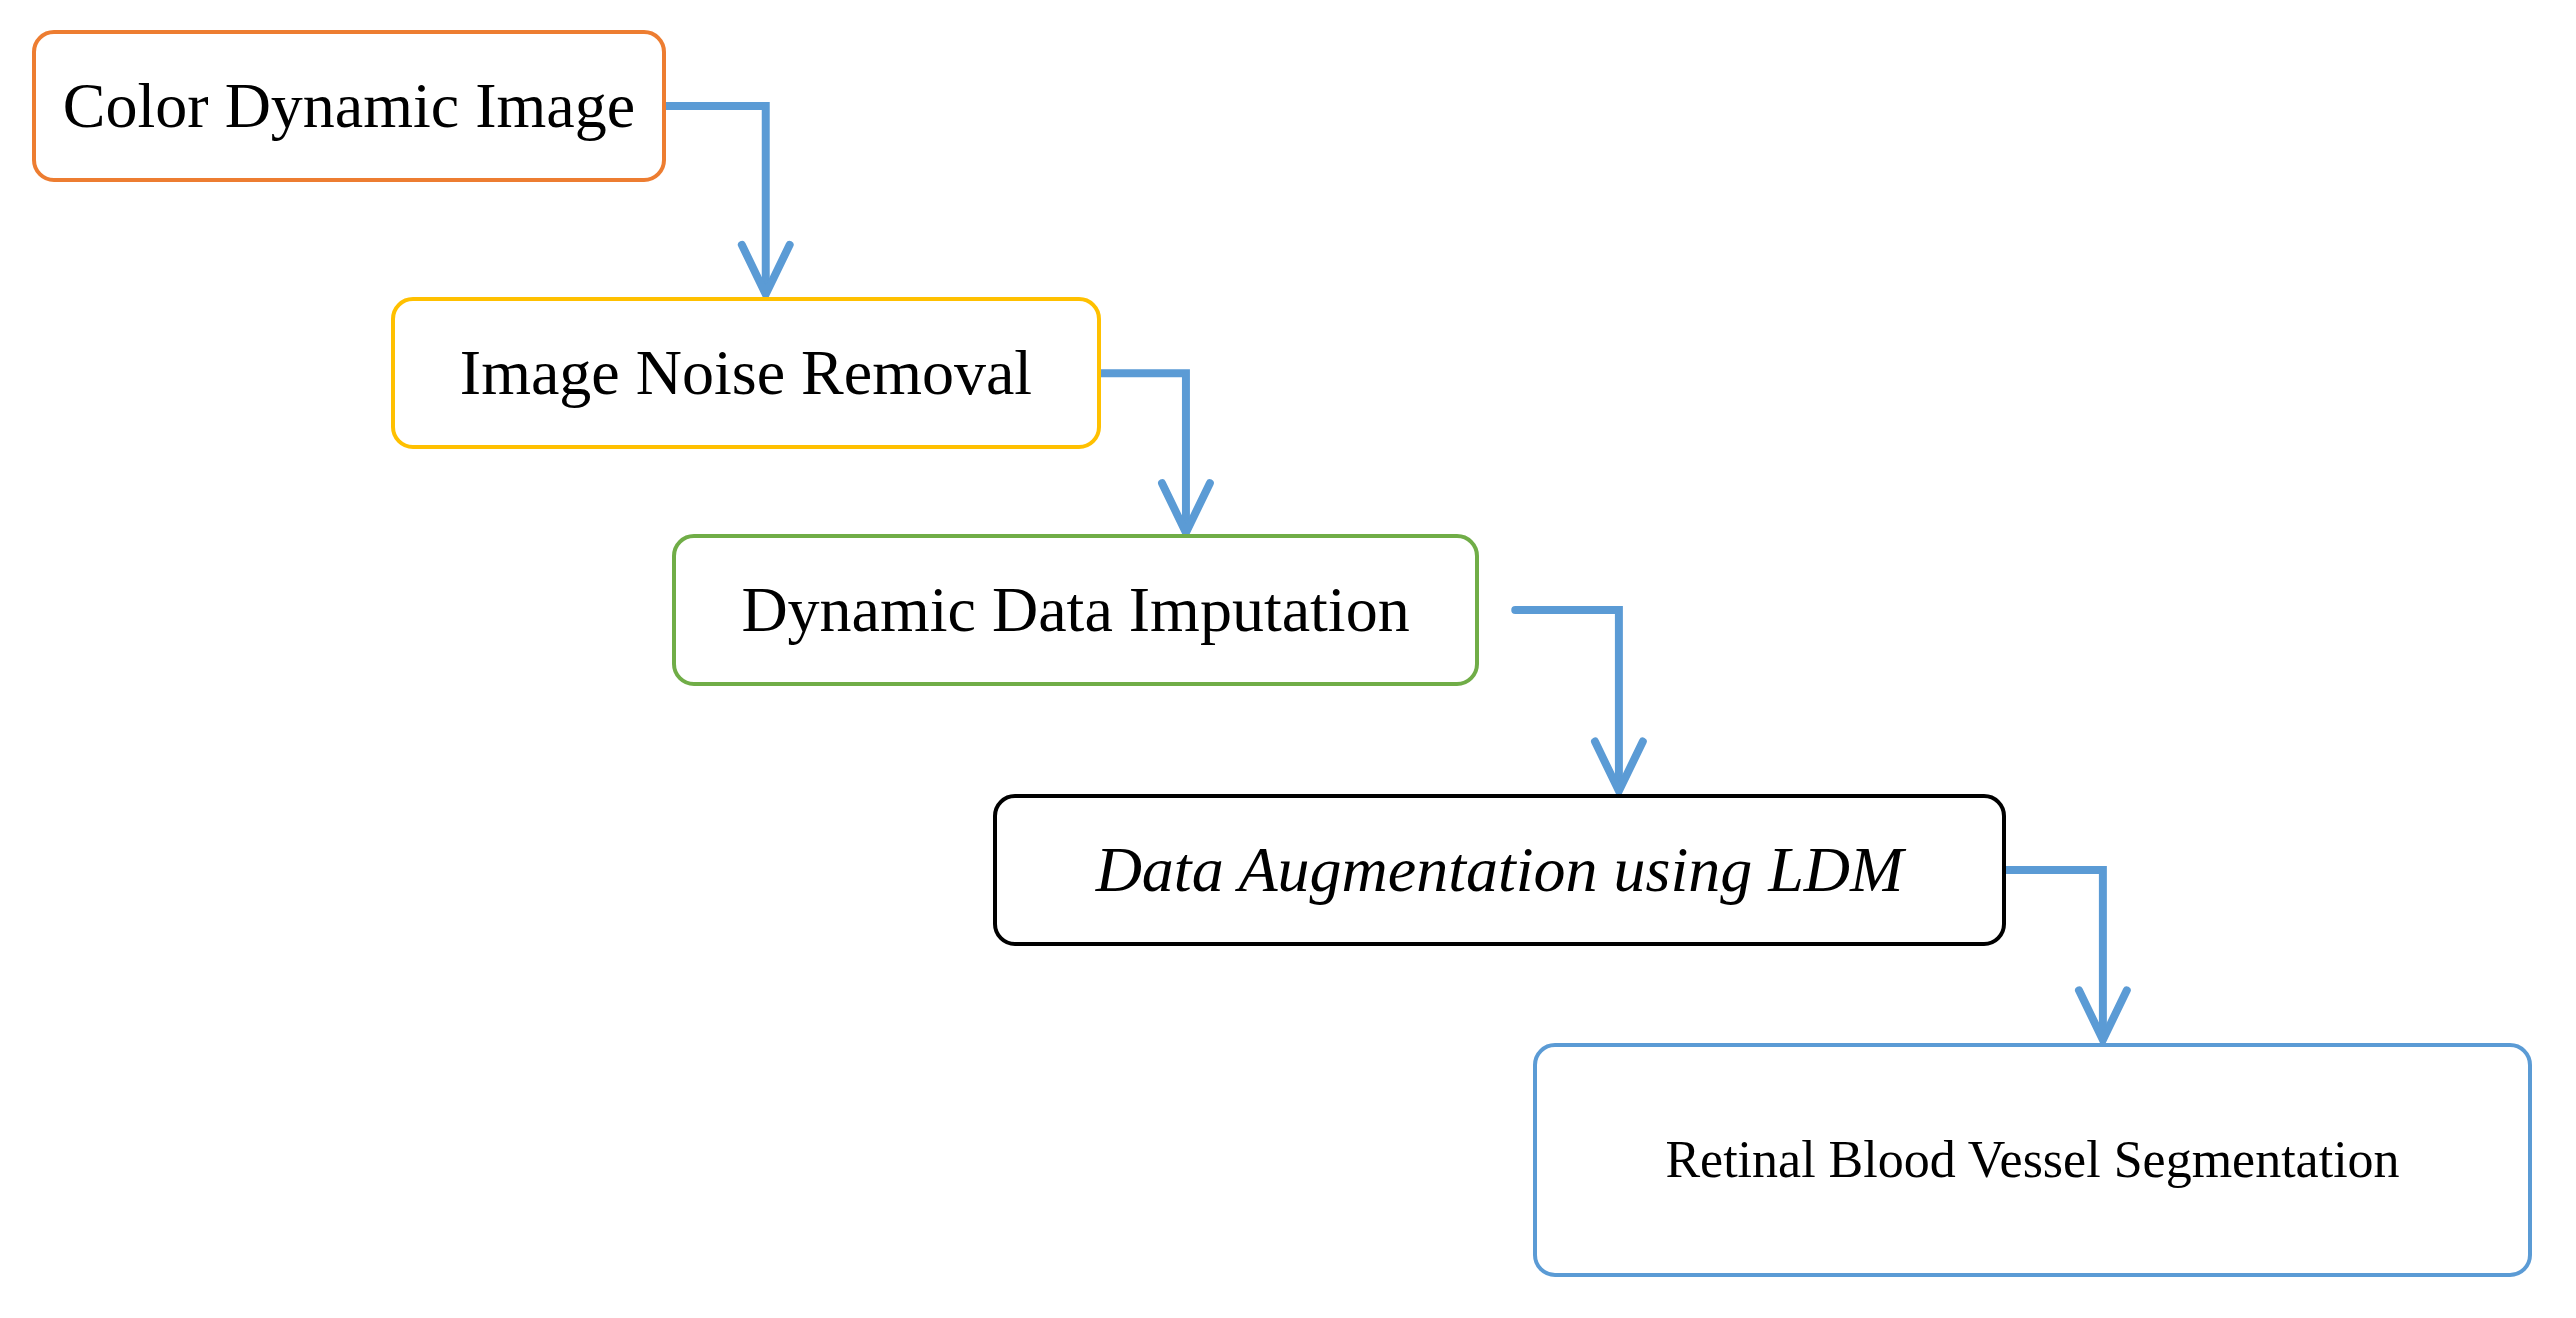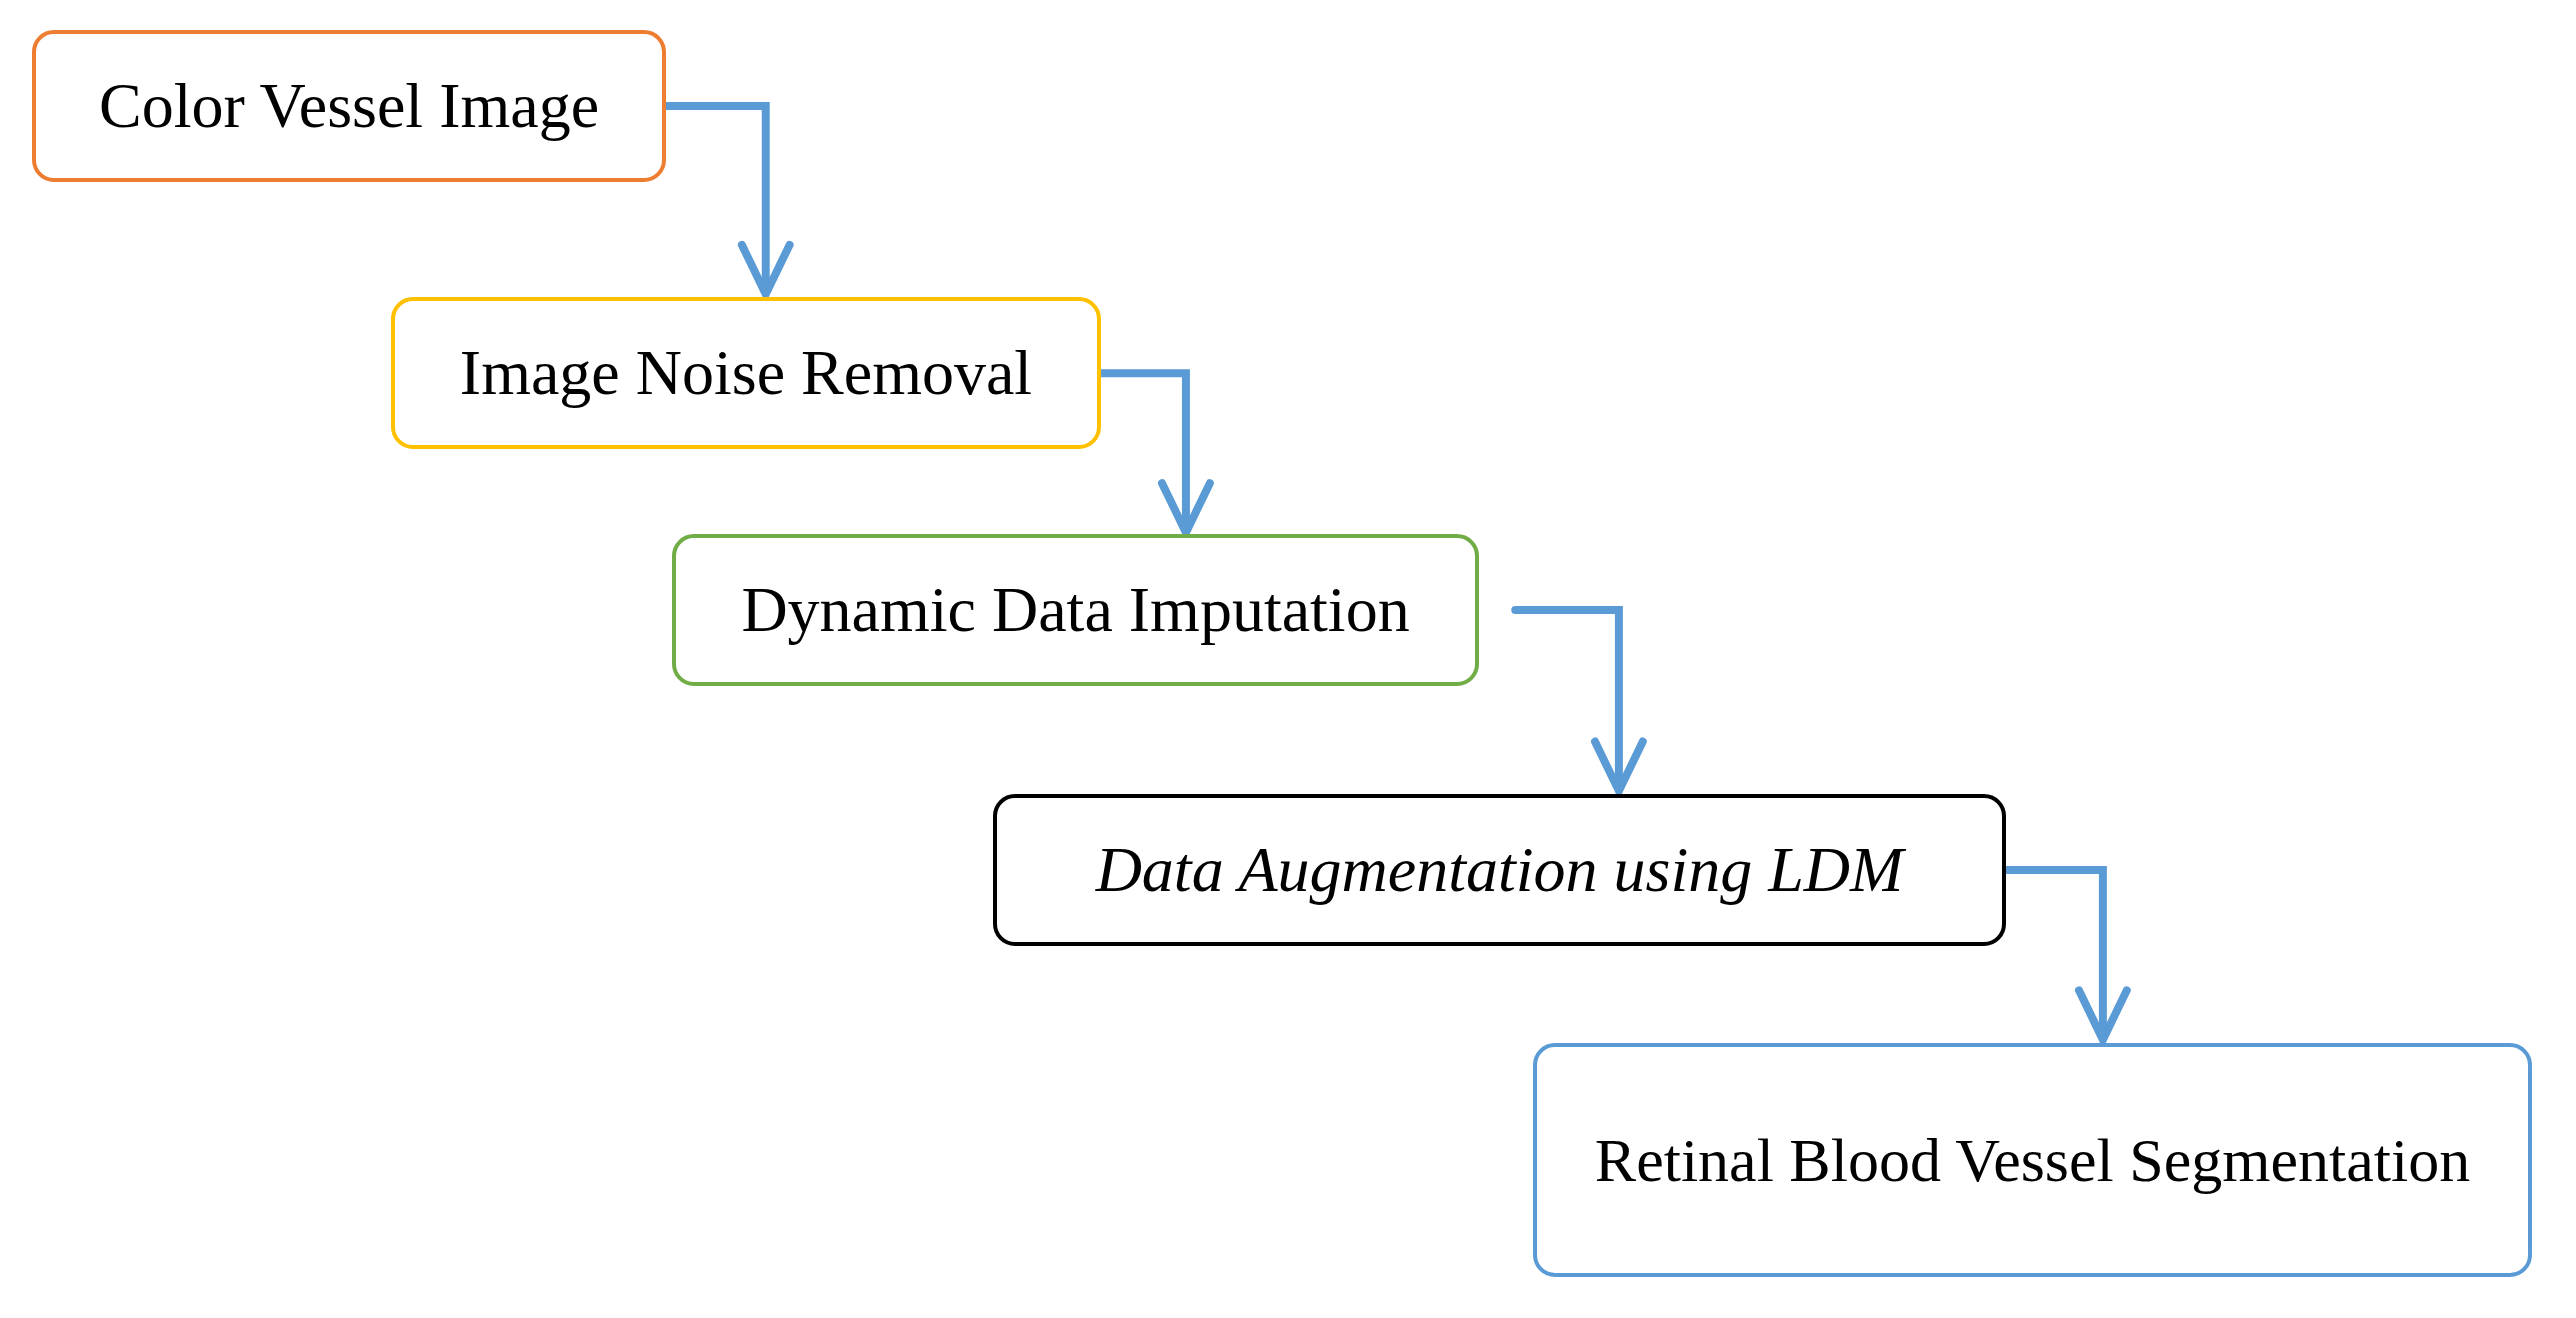--- a/index.html
+++ b/index.html
@@ -40,21 +40,21 @@
   }
   .flow-node .line {
     white-space: nowrap;
     display: block;
   }
   
   .node-1 { left: 32px;   top: 30px;   width: 634px;  height: 152px; }
   .node-2 { left: 391px;  top: 297px;  width: 710px;  height: 152px; }
   .node-3 { left: 672px;  top: 534px;  width: 807px; height: 152px; }
   .node-4 { left: 993px; top: 794px;  width: 1013px; height: 152px; }
-  .node-5 { left: 1533px; top: 1043px; width: 999px; height: 234px; font-size: 62px; line-height: 1.42; }
+  .node-5 { left: 1533px; top: 1043px; width: 999px; height: 234px; font-size: 52px; line-height: 1.42; }
 </style>
 </head>
 <body>
 
 <div class="canvas">
 
   <svg class="connector-layer" viewBox="0 0 3230 1653" fill="none" stroke-width="10" stroke-linecap="round" stroke-linejoin="miter">
     <g stroke="#5B9BD5">
       <path d="M 835 133 H 960 V 363"></path>
       <path d="M 930 307 L 960 369 L 990 307"></path>
@@ -67,21 +67,21 @@
       <path d="M 1900 765 H 2030 V 986"></path>
       <path d="M 2000 930 L 2030 992 L 2060 930"></path>
     </g>
     <g stroke="#5B9BD5">
       <path d="M 2515 1091 H 2637 V 1298"></path>
       <path d="M 2607 1242 L 2637 1304 L 2667 1242"></path>
     </g>
   </svg>
 
   <div class="flow-node node-1" style="border-color: rgb(237, 125, 49);">
-    <span class="line">Color Vessel Image</span>
+    <span class="line">Color Dynamic Image</span>
   </div>
 
   <div class="flow-node node-2" style="border-color: rgb(255, 192, 0);">
     <span class="line">Image Noise Removal</span>
   </div>
 
   <div class="flow-node node-3" style="border-color: rgb(112, 173, 71);">
     <span class="line">Dynamic Data Imputation</span>
   </div>
 

